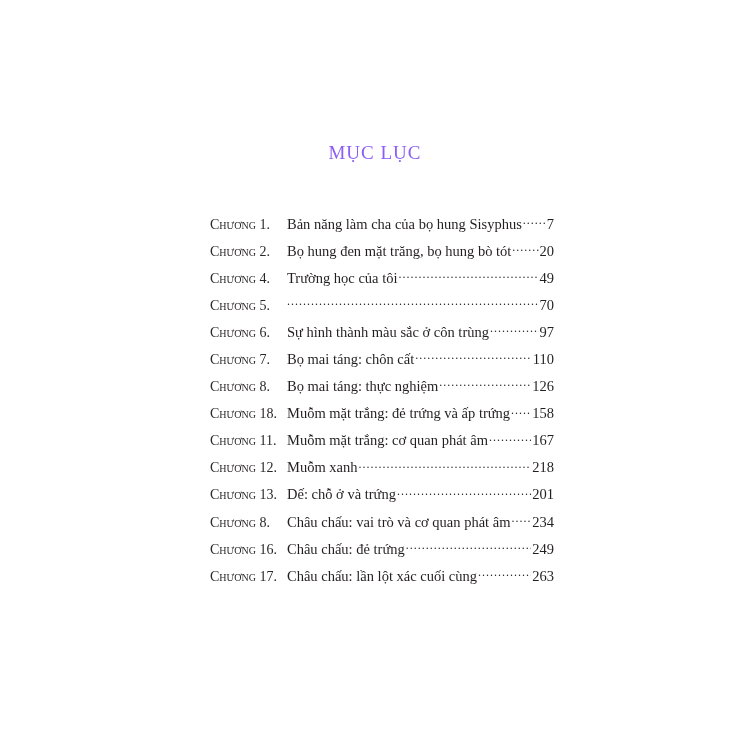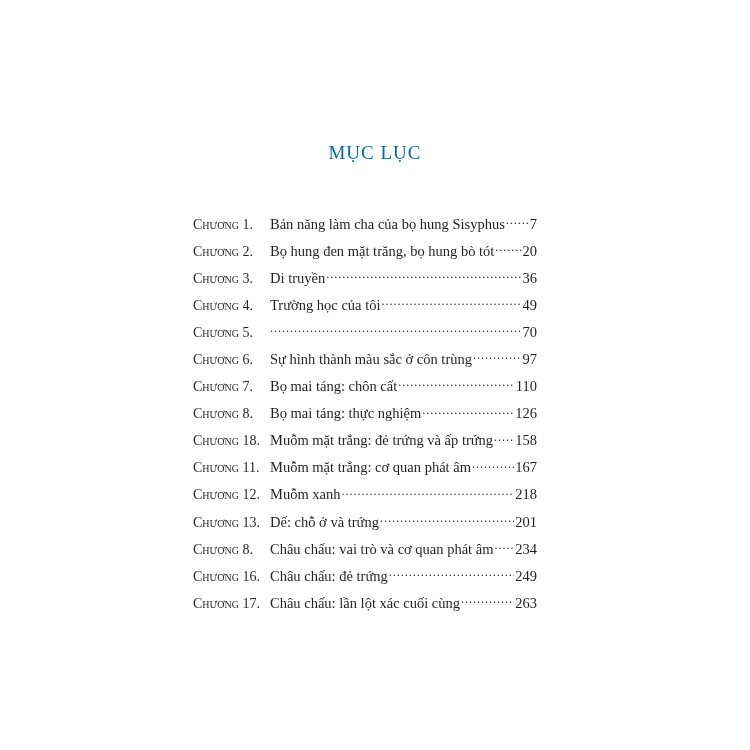--- a/index.html
+++ b/index.html
@@ -22,26 +22,26 @@
     background: #ffffff;
   }
   .toc-title {
     position: absolute;
     top: 142px;
     left: 0;
     width: 750px;
     text-align: center;
     font-size: 19px;
     letter-spacing: 1px;
-    color: #0369a1;
+    color: #8b5cf6;
   }
   .toc-list {
     position: absolute;
     top: 214px;
-    left: 193px;
+    left: 210px;
     width: 344px;
   }
   .toc-row {
     display: flex;
     align-items: baseline;
     height: 27.1px;
     font-size: 14.5px;
     white-space: nowrap;
   }
   .chap-label {
@@ -88,26 +88,20 @@
       <span class="chap-label">Chương 1.</span>
       <span class="chap-title">Bản năng làm cha của bọ hung Sisyphus</span>
       <span class="leader"></span>
       <span class="page-num">7</span>
     </div>
     <div class="toc-row">
       <span class="chap-label">Chương 2.</span>
       <span class="chap-title">Bọ hung đen mặt trăng, bọ hung bò tót</span>
       <span class="leader"></span>
       <span class="page-num">20</span>
-    </div>
-    <div class="toc-row">
-      <span class="chap-label">Chương 3.</span>
-      <span class="chap-title">Di truyền</span>
-      <span class="leader"></span>
-      <span class="page-num">36</span>
     </div>
     <div class="toc-row">
       <span class="chap-label">Chương 4.</span>
       <span class="chap-title">Trường học của tôi</span>
       <span class="leader"></span>
       <span class="page-num">49</span>
     </div>
     <div class="toc-row">
       <span class="chap-label">Chương 5.</span>
       <span class="leader"></span>

